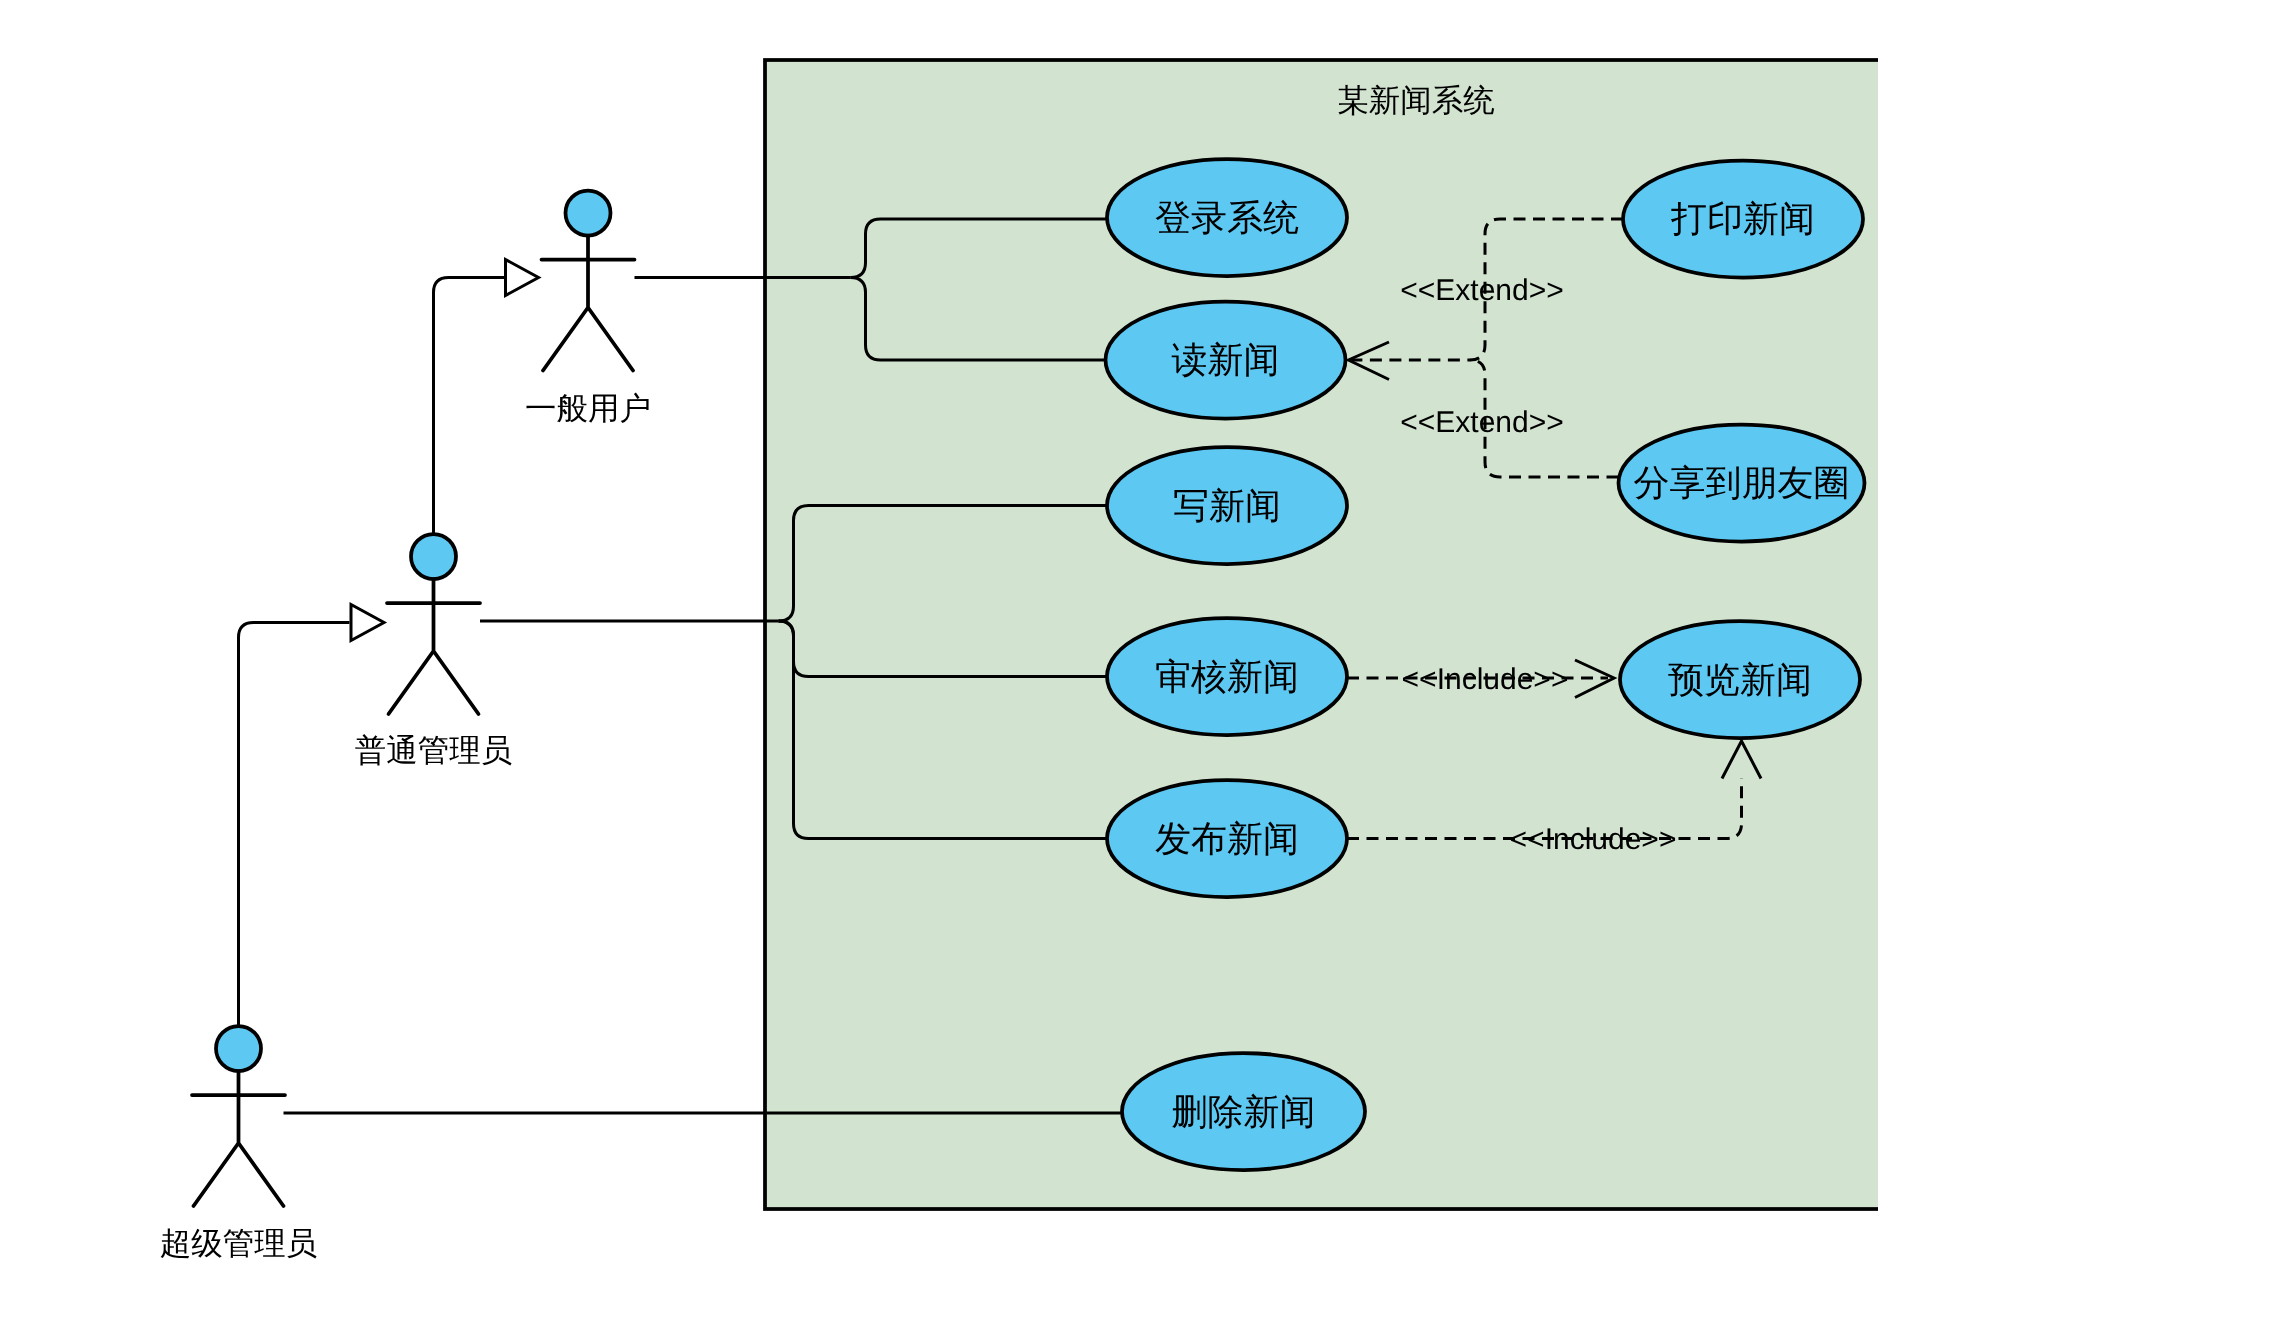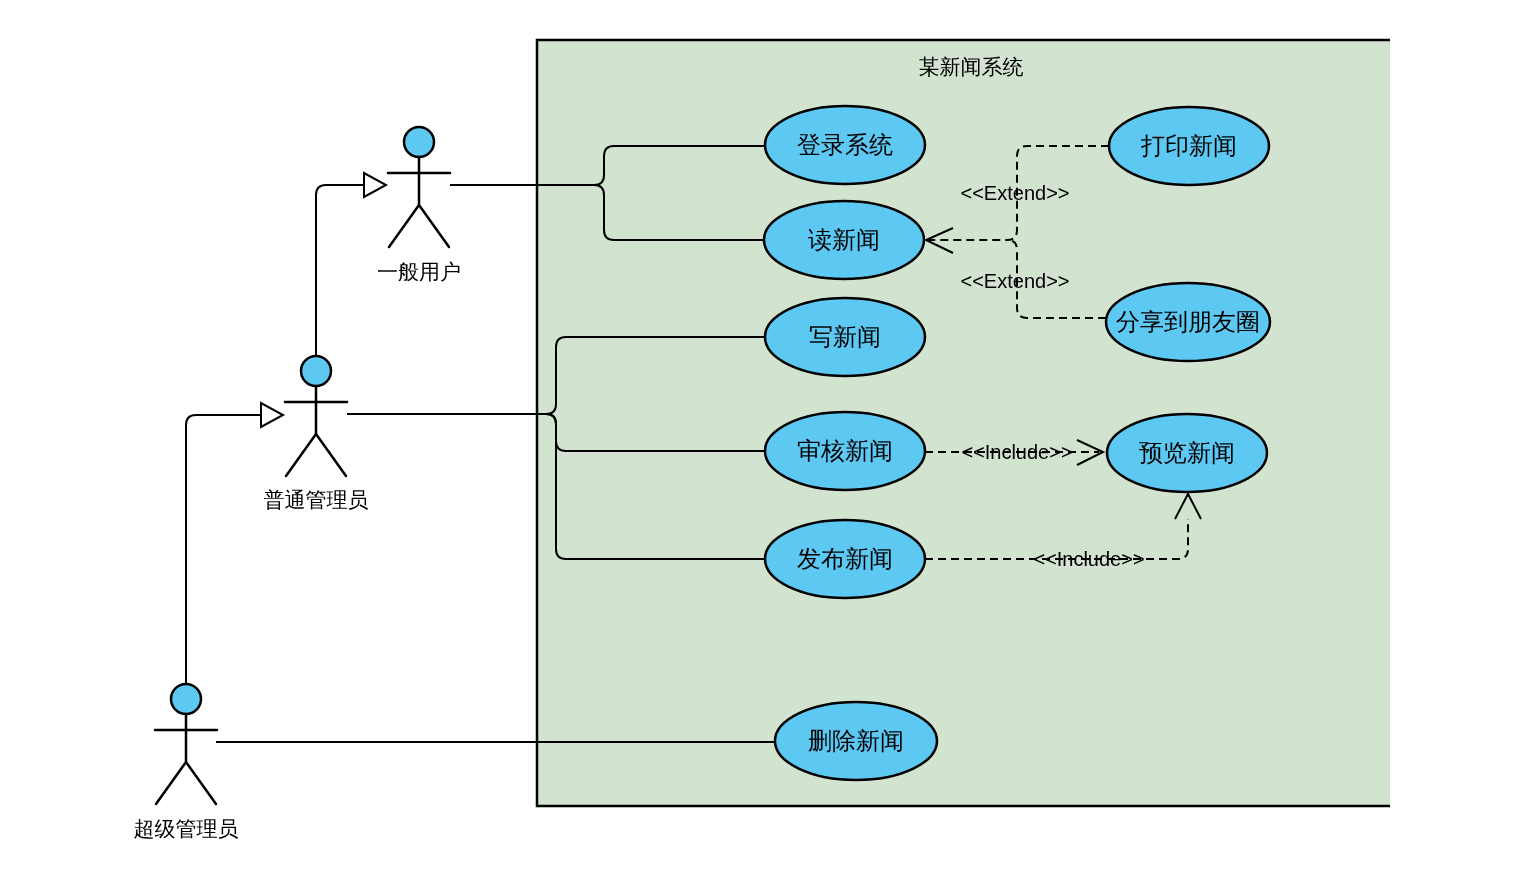--- a/index.html
+++ b/index.html
@@ -3,25 +3,24 @@
 <meta charset="utf-8">
 <style>
   html, body {
     margin: 0;
     padding: 0;
     background: #ffffff;
     font-family: "Liberation Sans", "DejaVu Sans", sans-serif;
   }
   .canvas {
     position: relative;
-    width: 1363px;
+    width: 1252px;
     height: 896px;
     background: var(--background, #ffffff);
     overflow: hidden;
-    margin-left: 27px;
   }
   svg { display: block; }
   .boundary {
     fill: var(--boundary-fill, #d2e4d0);
     stroke: var(--stroke, #000000);
     stroke-width: 2.5;
   }
   .node {
     fill: var(--node-fill, #5dc8f2);
     stroke: var(--stroke, #000000);

